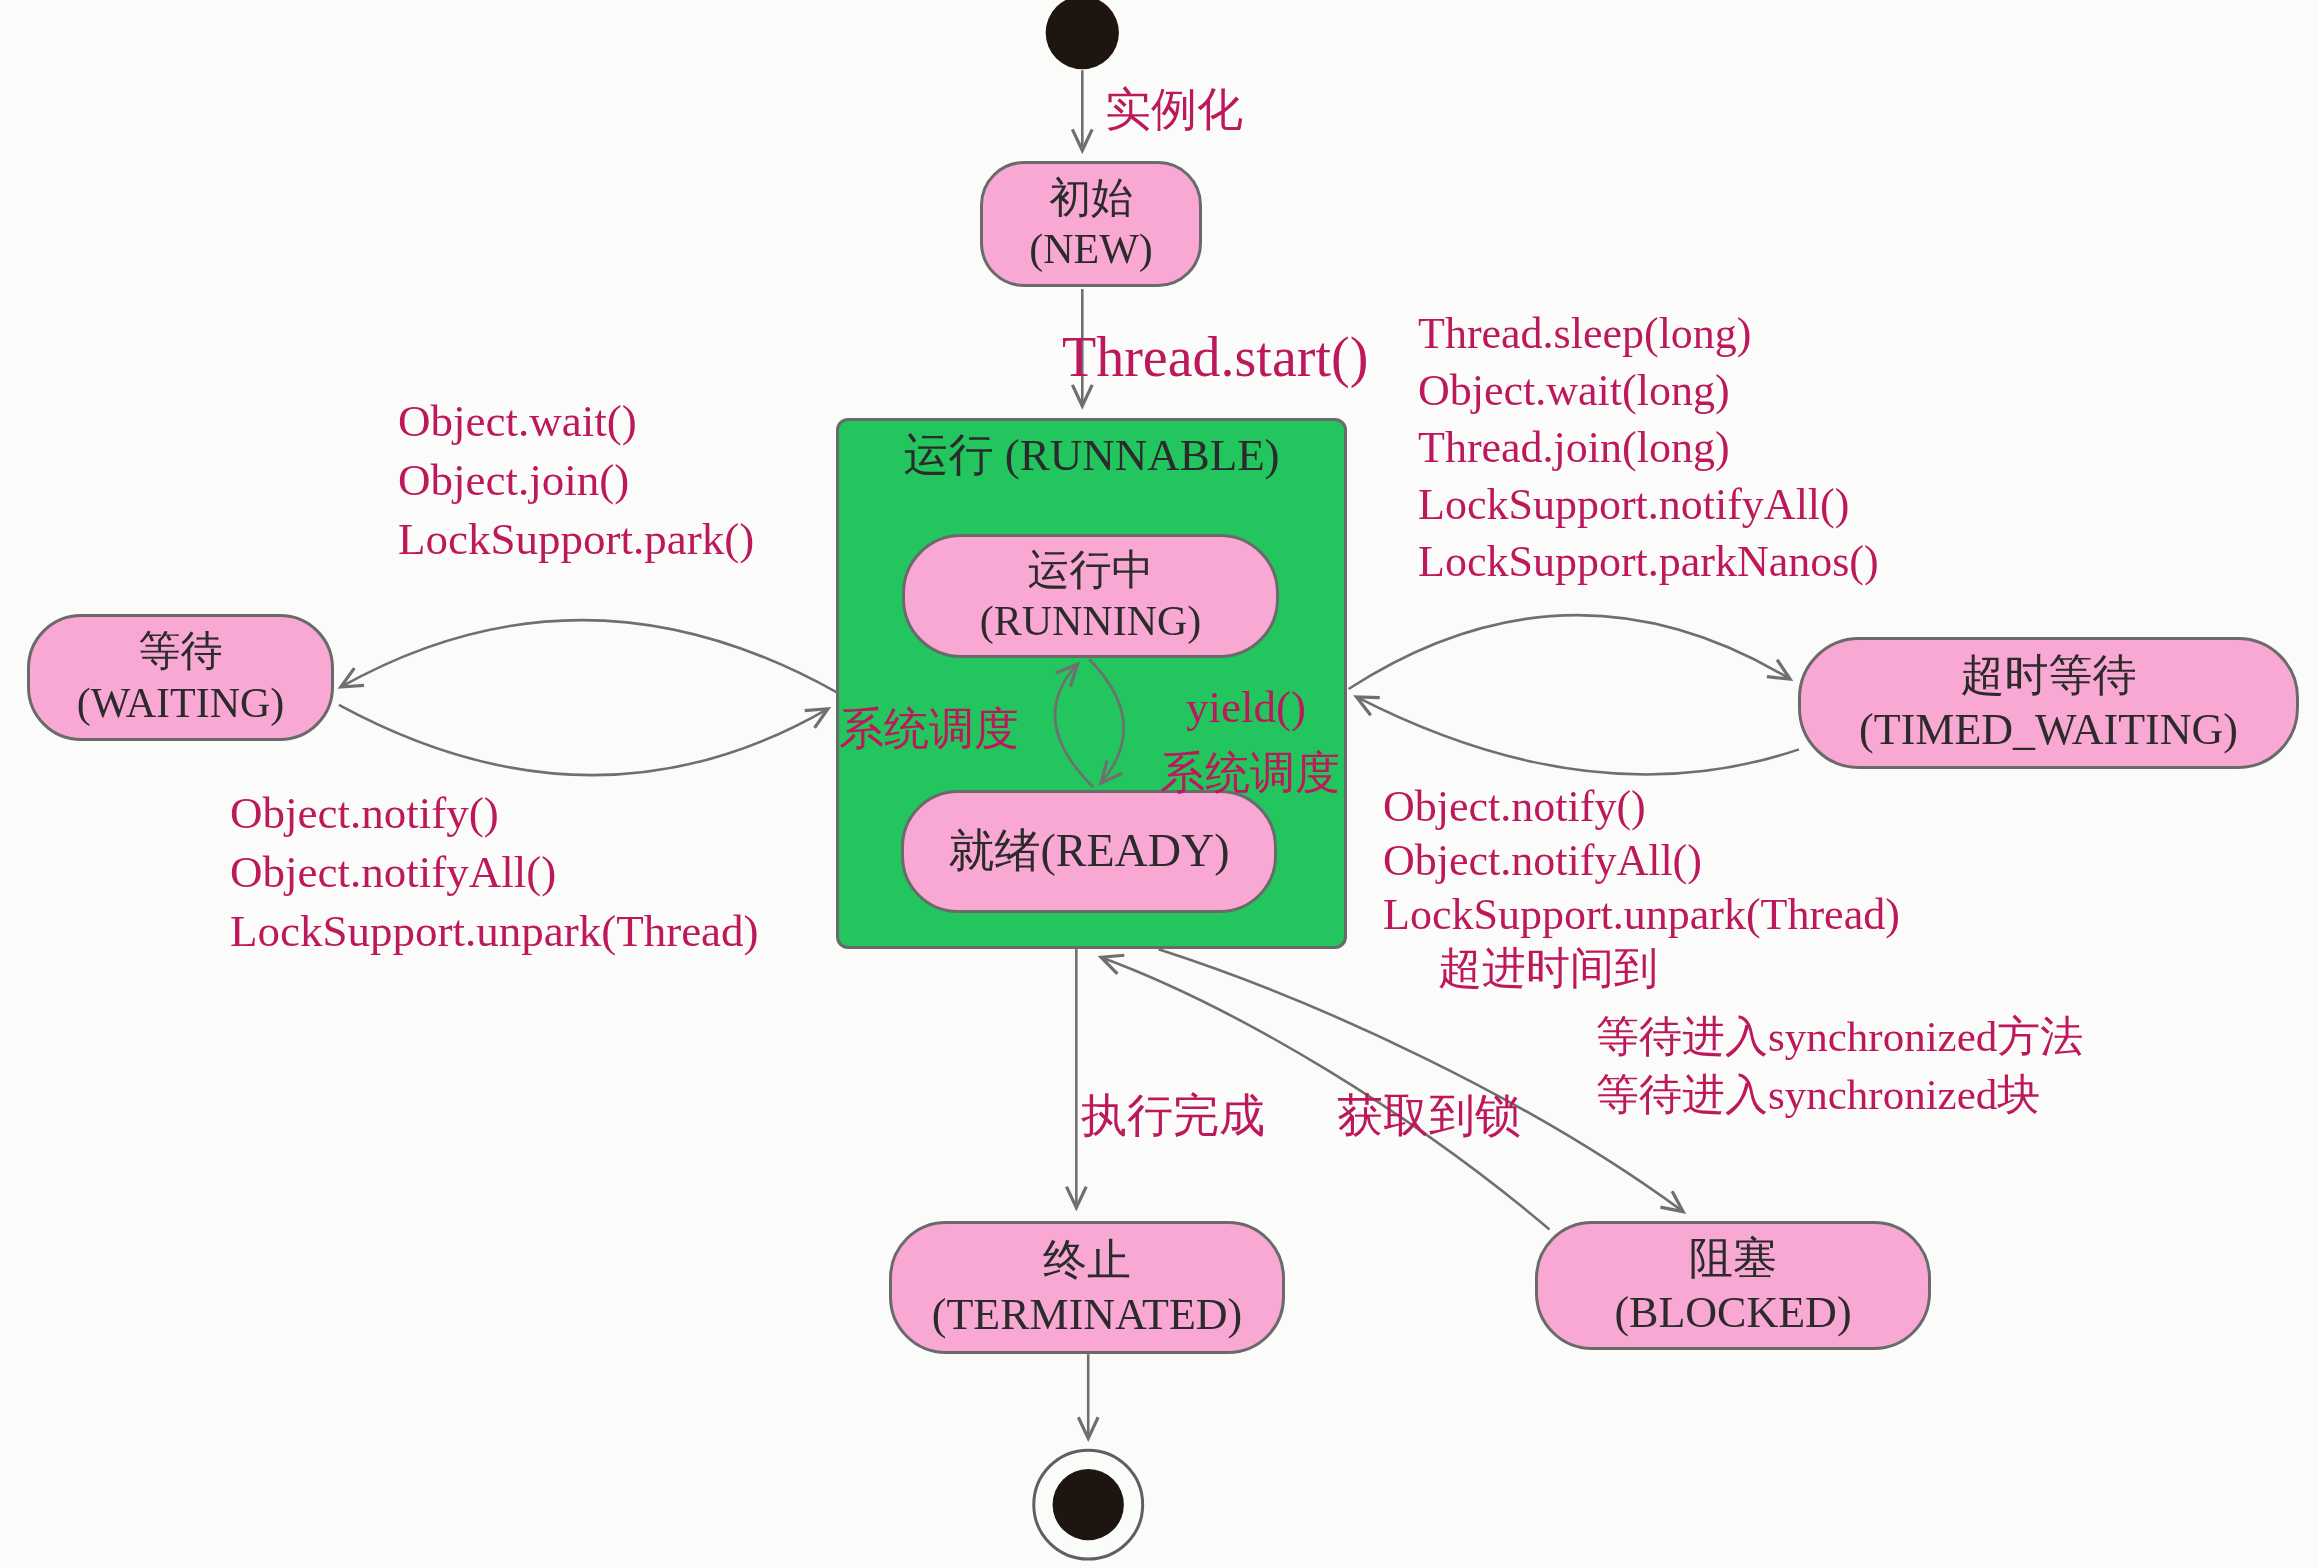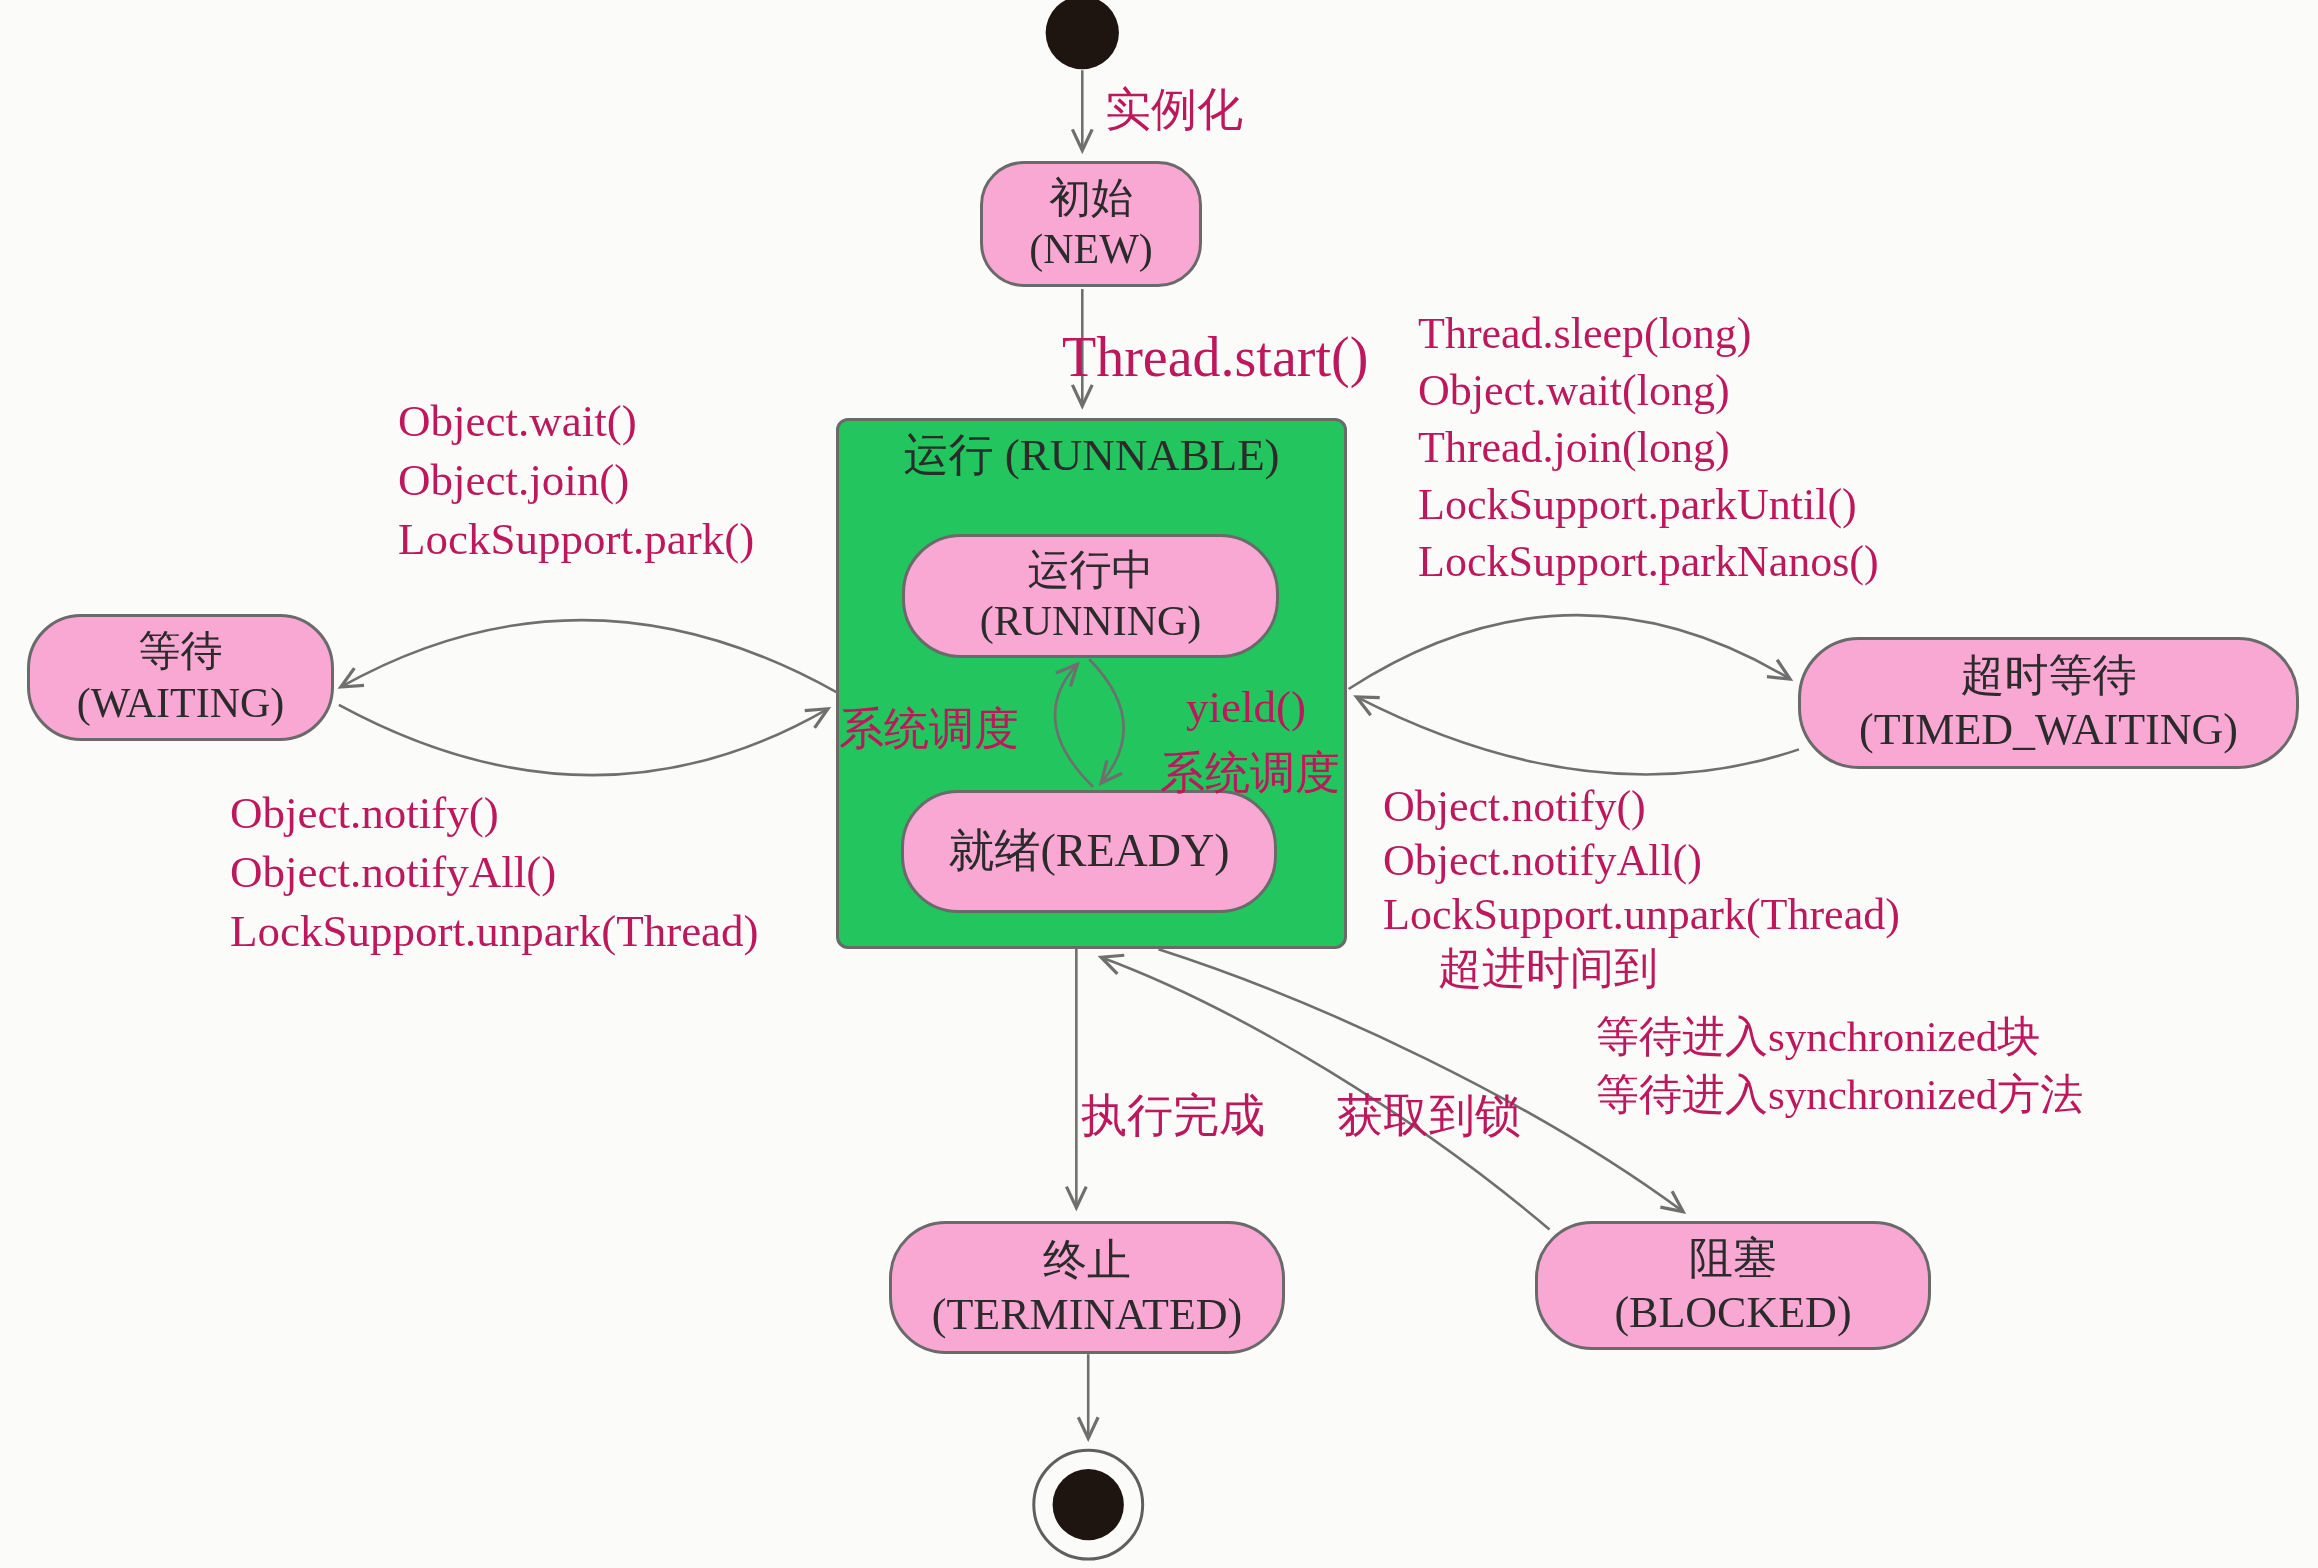--- a/index.html
+++ b/index.html
@@ -145,21 +145,21 @@
   <div class="lbl lines" style="left:230px;top:784px;font-size:45px;line-height:59px;">
     <div>Object.notify()</div>
     <div>Object.notifyAll()</div>
     <div>LockSupport.unpark(Thread)</div>
   </div>
 
   <div class="lbl lines" style="left:1418px;top:305px;font-size:44px;line-height:57px;">
     <div>Thread.sleep(long)</div>
     <div>Object.wait(long)</div>
     <div>Thread.join(long)</div>
-    <div>LockSupport.parkUntil()</div>
+    <div>LockSupport.notifyAll()</div>
     <div>LockSupport.parkNanos()</div>
   </div>
 
   <div class="lbl lines" style="left:1383px;top:780px;font-size:44px;line-height:54px;">
     <div>Object.notify()</div>
     <div>Object.notifyAll()</div>
     <div>LockSupport.unpark(Thread)</div>
     <div style="margin-left:55px;">超进时间到</div>
   </div>
 
@@ -167,18 +167,18 @@
 
   <div class="lbl" style="left:1186px;top:681px;font-size:45px;">yield()</div>
 
   <div class="lbl" style="left:1160px;top:743px;font-size:45px;">系统调度</div>
 
   <div class="lbl" style="left:1081px;top:1085px;font-size:46px;">执行完成</div>
 
   <div class="lbl" style="left:1337px;top:1085px;font-size:46px;">获取到锁</div>
 
   <div class="lbl lines" style="left:1596px;top:1008px;font-size:43px;line-height:58px;">
+    <div>等待进入synchronized方法</div>
     <div>等待进入synchronized块</div>
-    <div>等待进入synchronized方法</div>
   </div>
 
 </div>
 
 
 </body></html>

